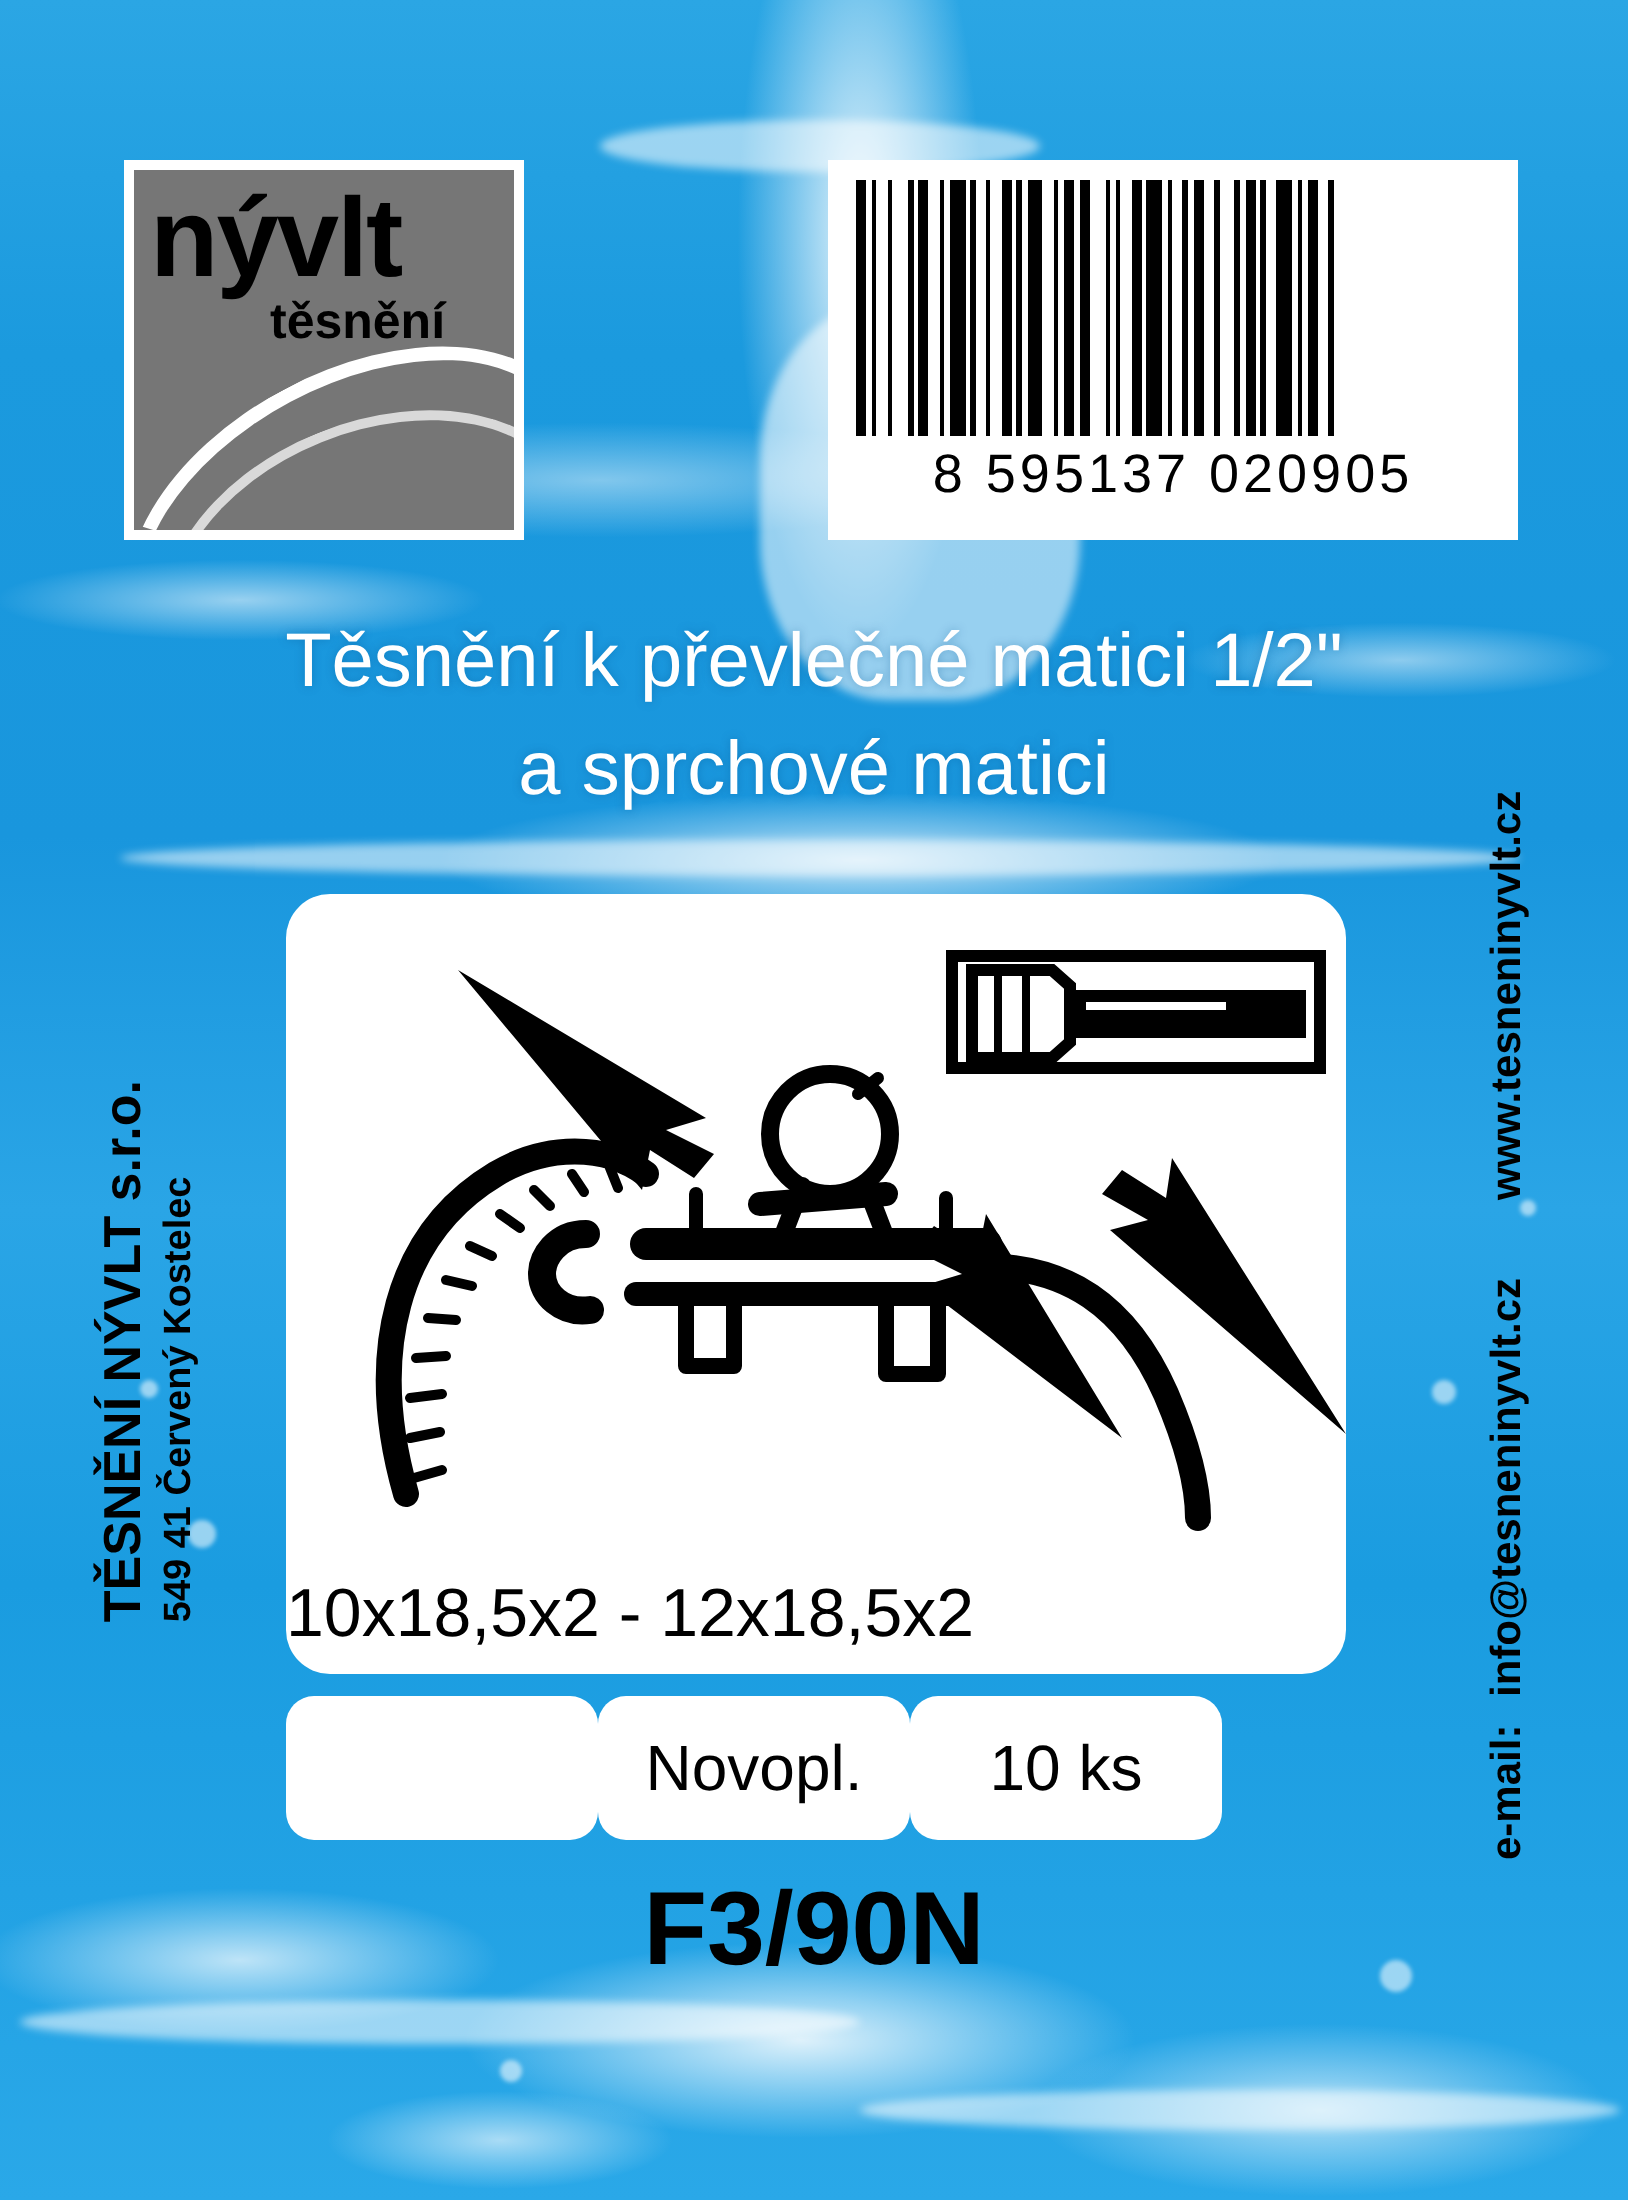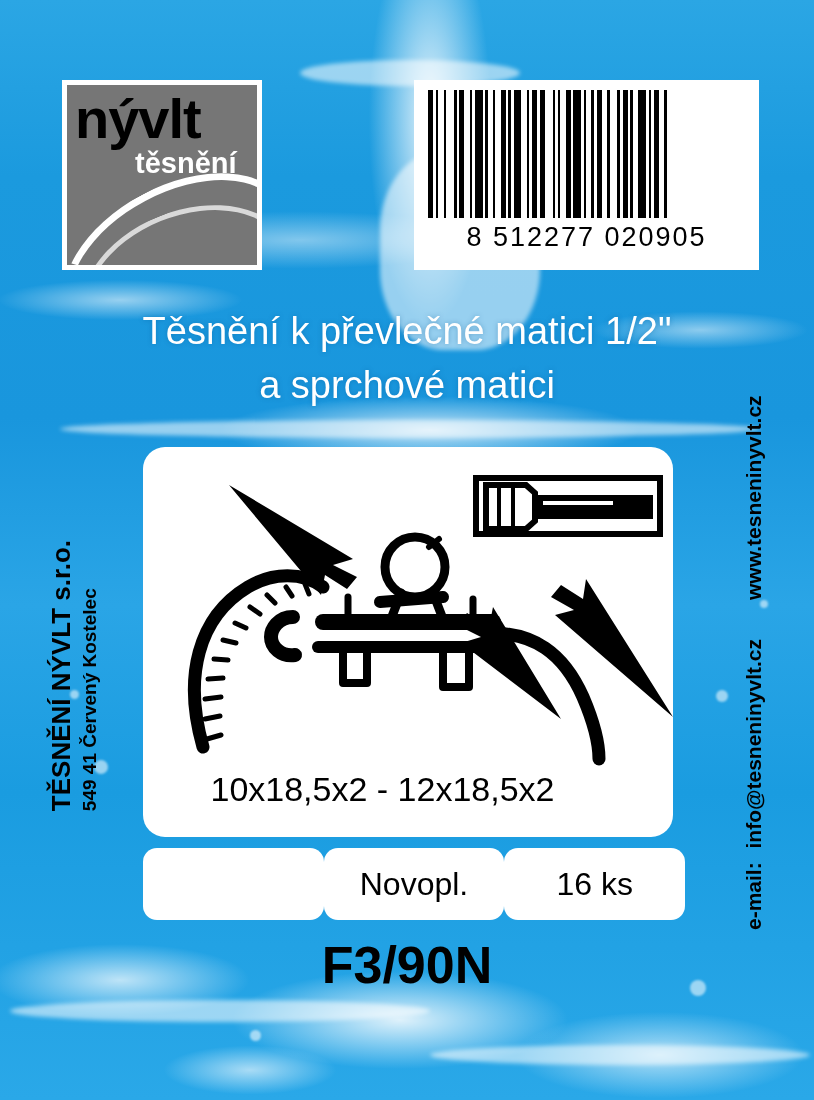--- a/index.html
+++ b/index.html
@@ -72,22 +72,22 @@
     color: #000000;
     font-size: 56px;
     font-weight: bold;
     letter-spacing: -1px;
     line-height: 1;
   }
   .logo-sub {
     position: absolute;
     left: 68px;
     top: 64px;
-    color: #ffffff;
-    font-size: 29px;
+    color: #000000;
+    font-size: 25px;
     font-weight: bold;
     line-height: 1;
   }
   .logo-arc {
     position: absolute;
     left: -12px;
     bottom: -70px;
     width: 230px;
     height: 135px;
     border: 7px solid #ffffff;
@@ -165,33 +165,32 @@
   .card-img {
     position: absolute;
     left: 0;
     top: 0;
     width: 530px;
     height: 320px;
   }
   .dimension {
     position: absolute;
     left: 0;
-    bottom: 28px;
+    bottom: 10px;
     width: 479px;
-    text-align: center;
     font-size: 34px;
     color: #000;
   }
 
   
   .boxrow {
     position: absolute;
     left: 143px;
     top: 848px;
-    width: 542px;
+    width: 468px;
     height: 72px;
     display: flex;
   }
   .obox {
     flex: 1 1 0;
     background: #ffffff;
     border-radius: 14px;
     display: flex;
     align-items: center;
     justify-content: center;
@@ -321,21 +320,21 @@
         <div class="bar sp" style="width: 5.2px;"></div>
         <div class="bar" style="width: 7.8px;"></div>
         <div class="bar sp" style="width: 2.6px;"></div>
         <div class="bar" style="width: 2.6px;"></div>
         <div class="bar sp" style="width: 2.6px;"></div>
         <div class="bar" style="width: 5.2px;"></div>
         <div class="bar sp" style="width: 5.2px;"></div>
         <div class="bar" style="width: 2.6px;"></div>
         <div class="bar sp" style="width: 2.6px;"></div>
       </div>
-    <div class="barcode-digits">8 512277 020905</div>
+    <div class="barcode-digits">8 595137 020905</div>
   </div>
 
   <div class="headline">
     <div>Těsnění k převlečné matici 1/2"</div>
     <div>a sprchové matici</div>
   </div>
 
   <div class="card">
     <svg class="card-img" viewBox="0 0 530 320">
       <g fill="none" stroke="#000" stroke-width="7" stroke-linecap="round">
@@ -378,21 +377,21 @@
         <path d="M418 272 L318 196 L338 190 L314 178 L324 166 L346 180 L350 160 Z" transform="translate(0,0)"></path>
         <path d="M470 310 L352 208 L371 203 L348 190 L358 178 L380 192 L383 172 Z" transform="translate(60,-40)"></path>
       </g>
     </svg>
     <div class="dimension">10x18,5x2 - 12x18,5x2</div>
   </div>
 
   <div class="boxrow">
     <div class="obox"></div>
     <div class="obox">Novopl.</div>
-    <div class="obox">16 ks</div>
+    <div class="obox">10 ks</div>
   </div>
 
   <div class="code">F3/90N</div>
 
   <div class="vleft">
     <div class="l1">TĚSNĚNÍ NÝVLT s.r.o.</div>
     <div class="l2">549 41 Červený Kostelec</div>
   </div>
 
   <div class="vright">

